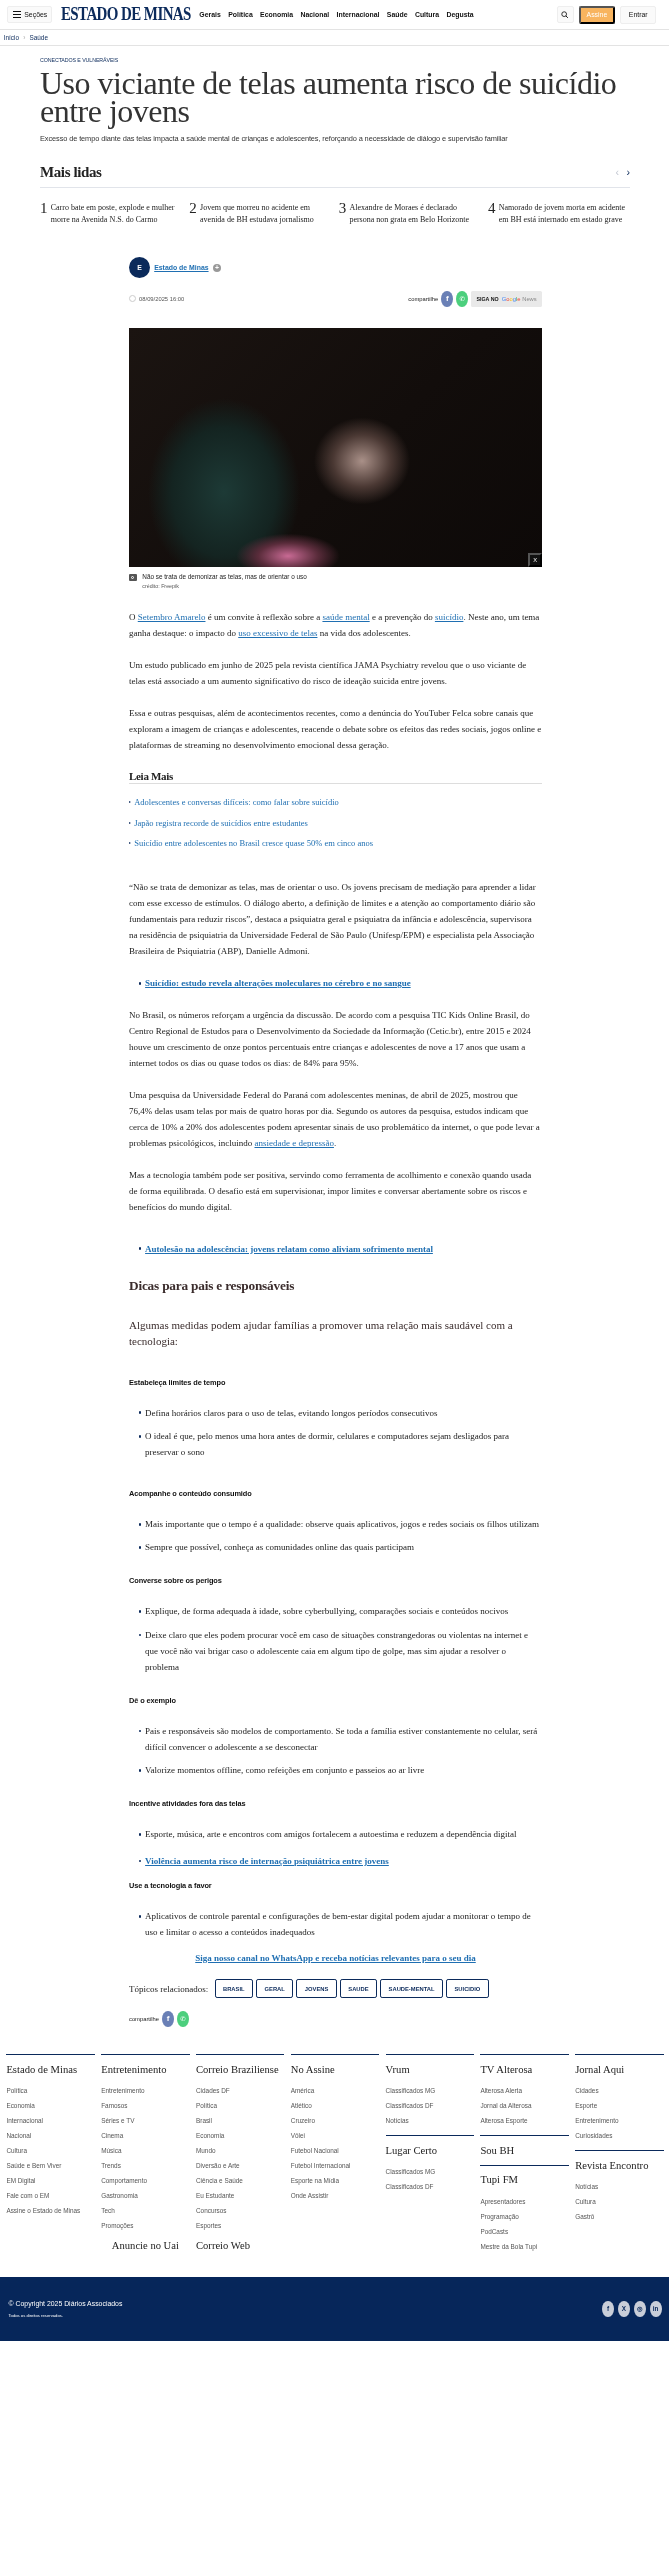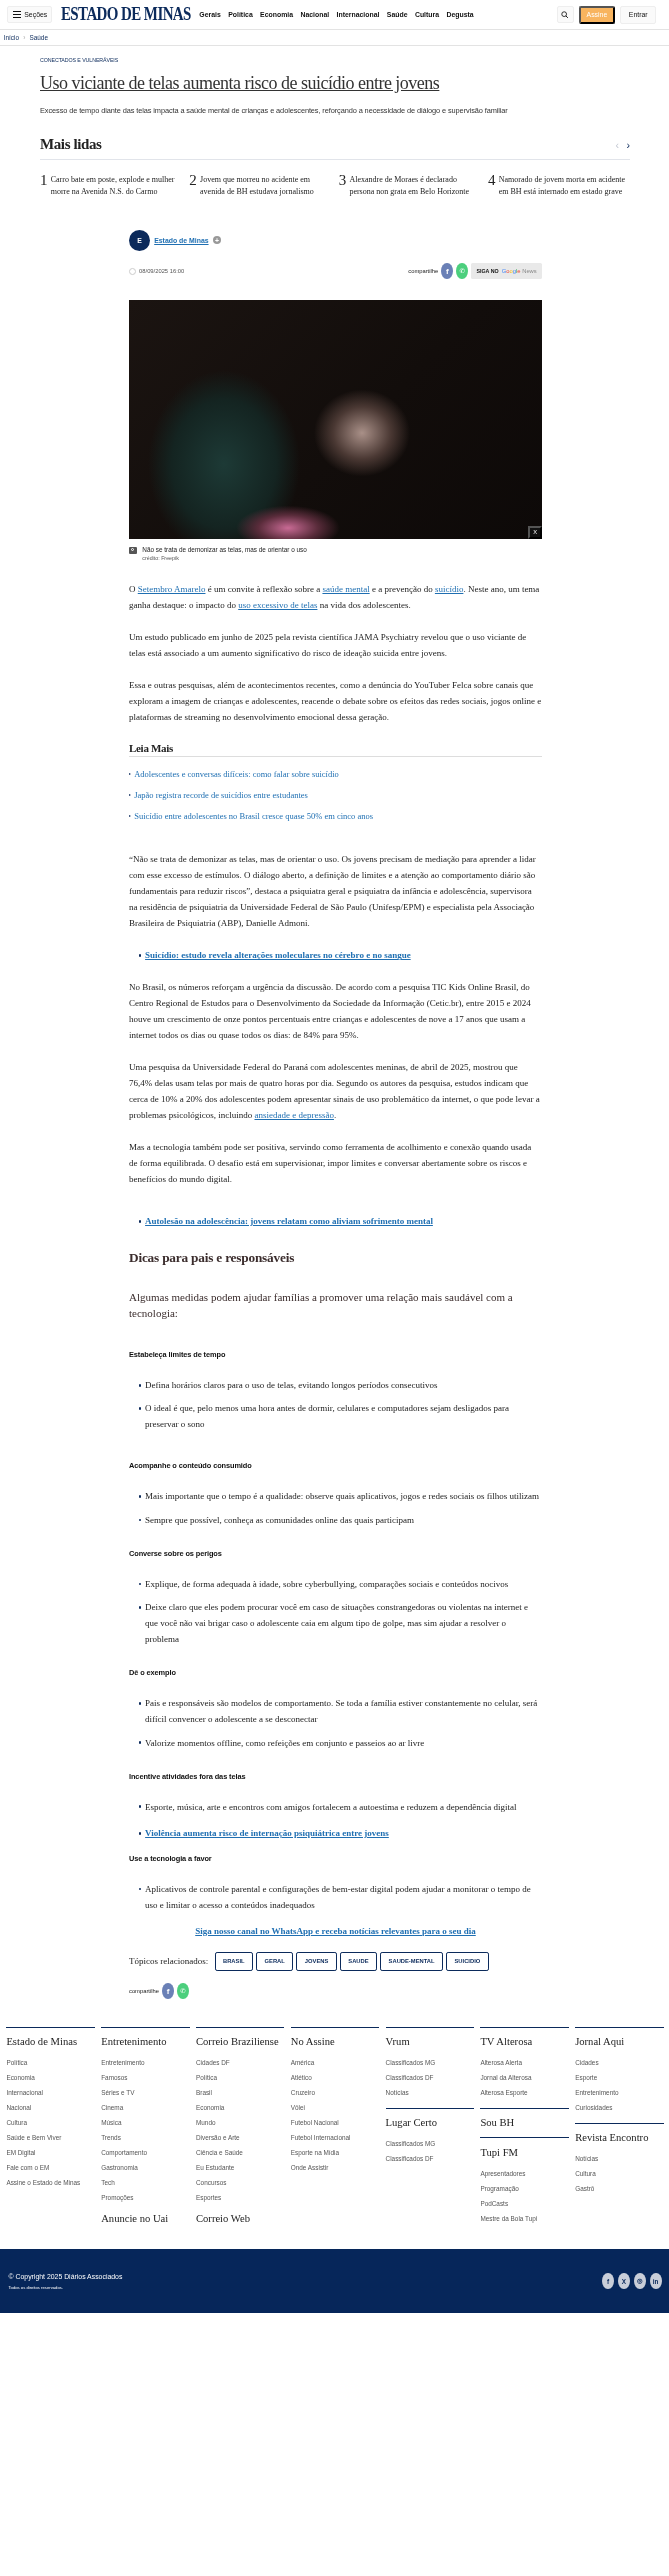--- a/index.html
+++ b/index.html
@@ -16,21 +16,21 @@
   .hdr-right { margin-left: auto; display: flex; align-items: center; gap: 5.3px; }
   .btn-search { width: 17px; height: 17px; border: 0.5px solid #eee; border-radius: 2.1px; display: flex; align-items: center; justify-content: center; background: #fafafa; }
   .btn-assine { width: 36px; height: 18px; border-radius: 2.1px; background: #f8b45f; color: #fff; font-size: 6.9px; display: flex; align-items: center; justify-content: center; }
   .btn-entrar { width: 36px; height: 18px; border-radius: 2.1px; border: 0.5px solid #eee; background: #fafafa; color: #111; font-size: 6.9px; display: flex; align-items: center; justify-content: center; margin-right: 6.4px; }
   .breadcrumb { height: 16px; display: flex; align-items: center; gap: 4.2px; padding-left: 3.7px; font-size: 6.4px; color: #0b2a5b; border-bottom: 0.5px solid #e3e3e3; }
   .breadcrumb .sep { color: #aaa; }
 
   
   .hero { padding: 10.6px 0 0 40px; }
   .kicker { font-size: 5.3px; color: #0b2a5b; letter-spacing: -0.1px; }
-  .title { font-family: "Liberation Serif", serif; font-size: 18px; font-weight: normal; line-height: 27.6px; color: #333; margin-top: 7.4px; width: 594px; letter-spacing: -0.5px; text-decoration: underline; }
+  .title { font-family: "Liberation Serif", serif; font-size: 32px; font-weight: normal; line-height: 27.6px; color: #333; margin-top: 7.4px; width: 594px; letter-spacing: -0.5px; }
   .subtitle { font-size: 7.4px; color: #333; margin-top: 8.5px; letter-spacing: -0.1px; }
 
   
   .mais-lidas { margin: 21px 40px 0 16.4px; padding-left: 0; }
   .ml-head { display: flex; align-items: center; justify-content: space-between; padding-bottom: 6.4px; border-bottom: 1.1px solid #e1e4ea; }
   .ml-title { font-family: "Liberation Serif", serif; font-size: 15px; color: #222; letter-spacing: -0.4px; }
   .ml-arrows { display: flex; gap: 7.4px; font-size: 10.6px; color: #0b2a5b; }
   .ml-arrows .disabled { color: #c3c8d2; }
   .ml-list { display: flex; gap: 7.4px; margin-top: 11.7px; }
   .ml-item { flex: 1; display: flex; gap: 3.2px; }
@@ -327,21 +327,21 @@
           <a class="flink">Famosos</a>
           <a class="flink">Séries e TV</a>
           <a class="flink">Cinema</a>
           <a class="flink">Música</a>
           <a class="flink">Trends</a>
           <a class="flink">Comportamento</a>
           <a class="flink">Gastronomia</a>
           <a class="flink">Tech</a>
           <a class="flink">Promoções</a>
         </div>
-        <a class="fhead-only" style="display: block;">Anuncie no Uai</a>
+        <a class="fhead-only" style="display: block; text-align: center;">Anuncie no Uai</a>
       </div>
       <div class="fcol">
         <div class="fblock">
           <div class="fhead">Correio Braziliense</div>
           <a class="flink">Cidades DF</a>
           <a class="flink">Política</a>
           <a class="flink">Brasil</a>
           <a class="flink">Economia</a>
           <a class="flink">Mundo</a>
           <a class="flink">Diversão e Arte</a>

